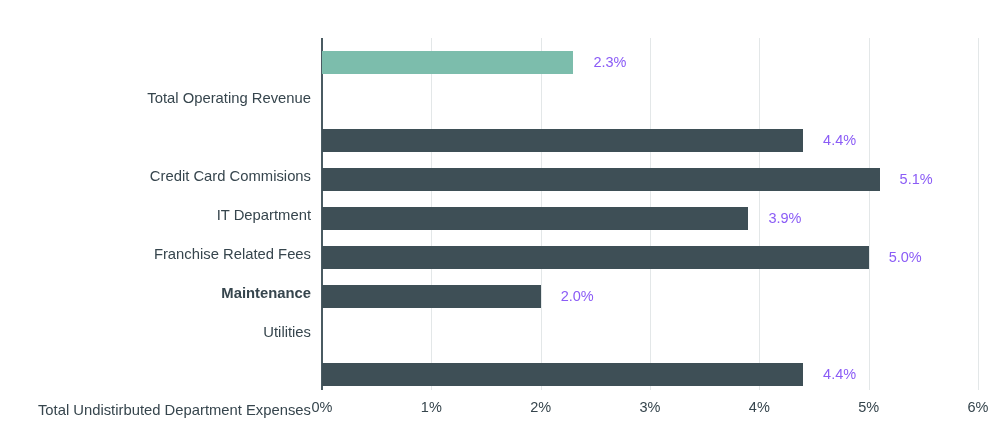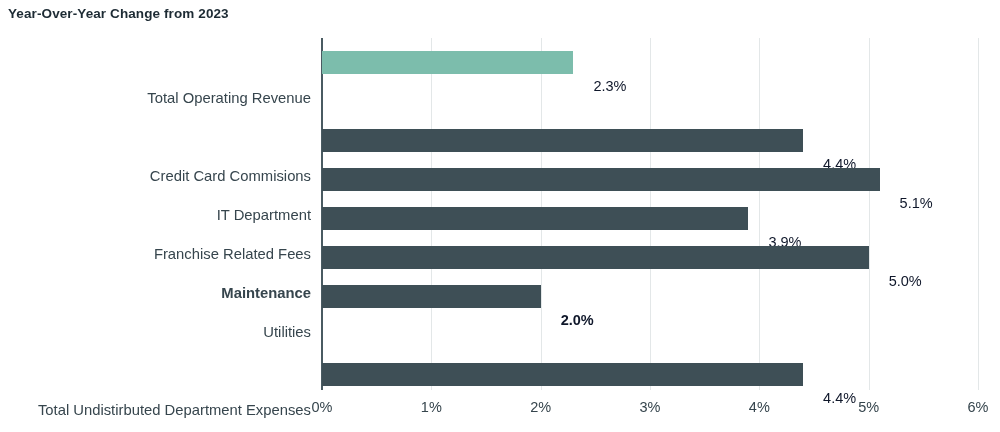--- a/index.html
+++ b/index.html
@@ -63,24 +63,23 @@
     top: 0;
     height: 23px;
   }
   .bar.dark { background: #3e4f56; }
   .bar.green { background: #7cbdac; }
   .bar-value {
     position: absolute;
     top: 50%;
     transform: translateY(-50%);
     font-size: 14.5px;
-    color: #0f172a;
+    color: #8b5cf6;
     white-space: nowrap;
     padding-left: 20px;
-    margin-top: 24px;
   }
   .cat-label {
     position: absolute;
     right: 708px; 
     text-align: right;
     font-size: 14.8px;
     color: #36454d;
     white-space: nowrap;
     transform: translateY(-50%);
     margin-top: 36px;
@@ -92,21 +91,20 @@
     color: #36454d;
     transform: translateX(-50%);
     white-space: nowrap;
   }
 </style>
 </head>
 <body>
 
 <div id="chart-root">
 
-  <div id="chart-title">Year-Over-Year Change from 2023</div>
 
   <div id="y-axis-line"></div>
 
   <div id="plot-area">
     <div id="gridlines">
         <div class="gridline" style="left: 109.333px;"></div>
         <div class="gridline" style="left: 218.667px;"></div>
         <div class="gridline" style="left: 328px;"></div>
         <div class="gridline" style="left: 437.333px;"></div>
         <div class="gridline" style="left: 546.667px;"></div>
@@ -126,21 +124,21 @@
           <div class="bar-value" style="left: 557.6px; text-align: right;">5.1%</div>
         </div>
         <div class="bar-row" style="top: 168.5px; width: 426.4px;">
           <div class="bar dark" style="width: 426.4px; background: rgb(62, 79, 86);"></div>
           <div class="bar-value" style="left: 426.4px;">3.9%</div>
         </div>
         <div class="bar-row" style="top: 207.5px; width: 546.667px;">
           <div class="bar dark" style="width: 546.667px; background: rgb(62, 79, 86);"></div>
           <div class="bar-value" style="left: 546.667px;">5.0%</div>
         </div>
-        <div class="bar-row" style="top: 246.5px; width: 256px; font-weight: bold;">
+        <div class="bar-row" style="top: 246.5px; width: 256px;">
           <div class="bar dark" style="width: 218.667px; background: rgb(62, 79, 86);"></div>
           <div class="bar-value" style="left: 218.667px;">2.0%</div>
         </div>
         <div class="bar-row" style="top: 324.5px; width: 481.067px;">
           <div class="bar dark" style="width: 481.067px; background: rgb(62, 79, 86);"></div>
           <div class="bar-value" style="left: 481.067px;">4.4%</div>
         </div>
       </div>
   </div>
 

